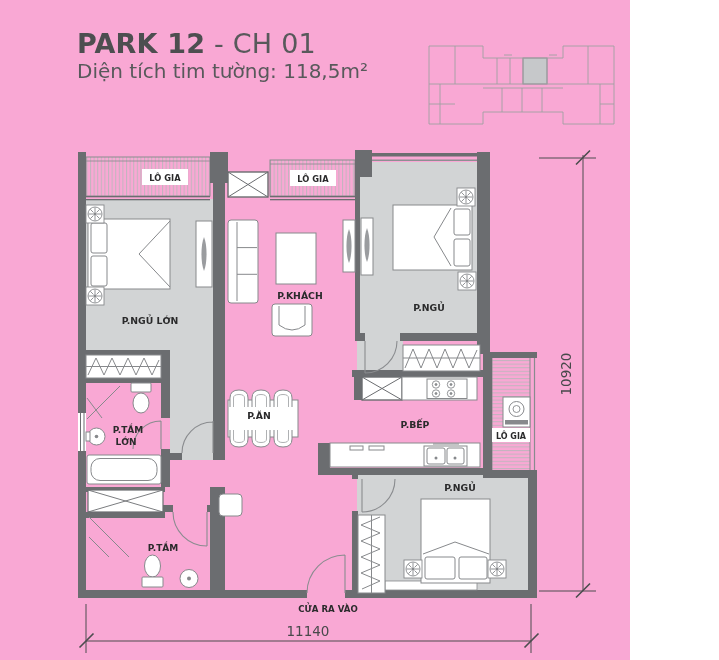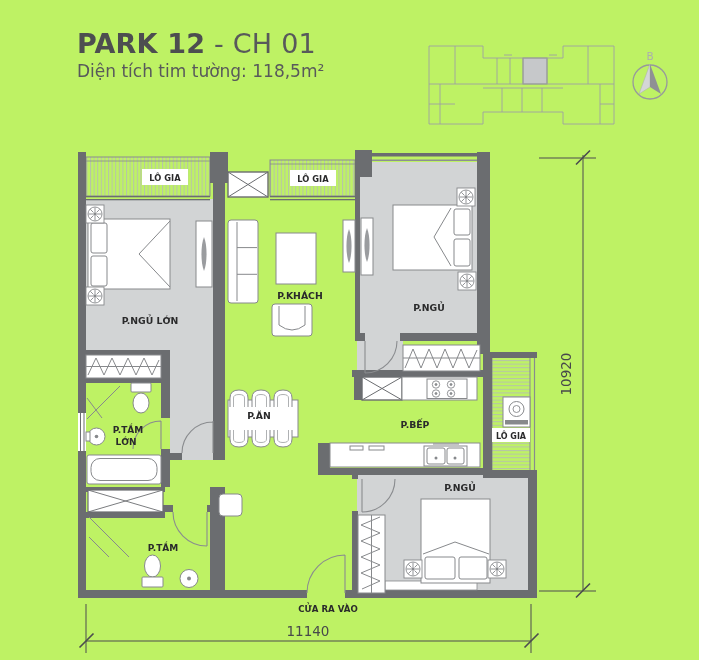--- a/index.html
+++ b/index.html
@@ -1,22 +1,22 @@
 <!DOCTYPE html>
 <html><head>
 <meta charset="utf-8">
 <style>
   html,body{margin:0;padding:0;background:#fff;}
-  #page{position:relative;width:699px;height:660px;background:#bef264;overflow:hidden;
-        font-family:"DejaVu Sans","Liberation Sans",sans-serif;}
+  #page{position:relative;width:611px;height:660px;background:#f9a8d4;overflow:hidden;
+        font-family:"DejaVu Sans","Liberation Sans",sans-serif;padding-left:19px;}
   .header{position:absolute;left:77px;top:28px;}
   .title{font-size:27px;color:#4d4e50;letter-spacing:.2px;white-space:pre;}
   .title .tb{font-weight:800;}
   .title .tr{font-weight:400;color:#58595b;}
-  .area{font-size:17px;line-height:25px;color:#58595b;}
+  .area{font-size:20px;line-height:25px;color:#58595b;}
   .area:first-of-type{margin-top:8px;}
   svg{position:absolute;left:0;top:0;}
   .rl{font-family:"DejaVu Sans","Liberation Sans",sans-serif;font-weight:700;fill:#2a2a2b;text-anchor:middle;}
   .dim{font-family:"DejaVu Sans","Liberation Sans",sans-serif;font-weight:400;fill:#48494b;font-size:13.5px;text-anchor:middle;}
   .fw{fill:#6b6d70;}               
   .fs{fill:none;stroke:#87898c;stroke-width:1;}   
   .fsf{fill:#ffffff;stroke:#87898c;stroke-width:1;}
   .door{fill:none;stroke:#8a8c8f;stroke-width:1.1;}
   .kp{fill:none;stroke:#9ea0a2;stroke-width:0.9;}
 </style>

